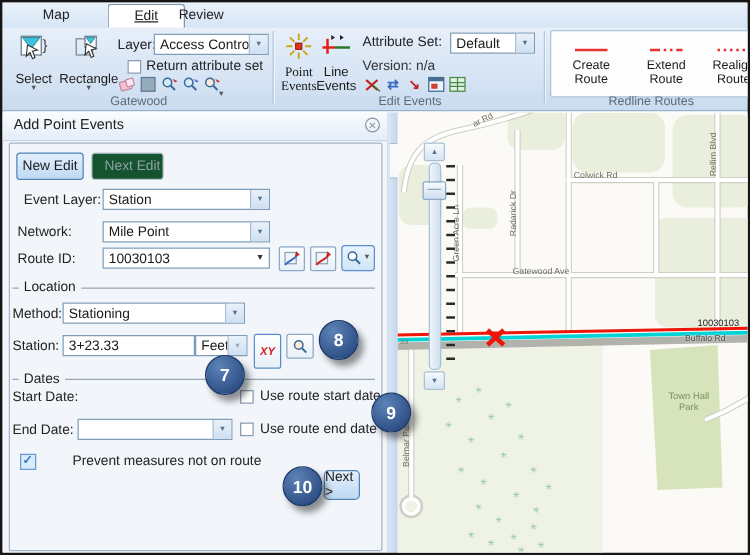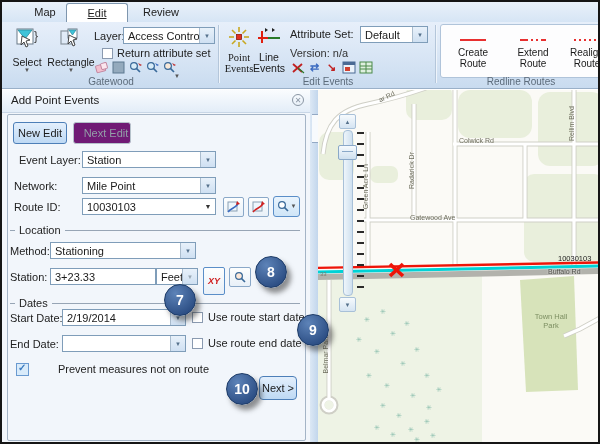--- a/index.html
+++ b/index.html
@@ -38,21 +38,21 @@
 
   
   .panel{position:absolute;left:0;top:88px;width:308px;height:354px;background:#f2f6fb;border-right:1px solid #8fa7c2;}
   .panel-header{position:absolute;left:0;top:0;right:0;height:22px;background:linear-gradient(#fafcfe,#e3edf8);border-bottom:1px solid #c8d6e6;}
   .panel-title{position:absolute;left:9px;top:4px;font-size:11.5px;color:#222;}
   .closeicon{position:absolute;right:6px;top:4px;width:12px;height:12px;border:1px solid #8a96a4;border-radius:50%;
              color:#8a96a4;font-size:8px;line-height:11px;text-align:center;box-sizing:border-box;cursor:pointer;}
   .content-border{position:absolute;left:5px;top:24px;width:297px;height:325px;border:1px solid #a4b4c6;border-radius:2px;}
   .btn{position:absolute;display:flex;align-items:center;justify-content:center;border-radius:3px;box-sizing:border-box;cursor:pointer;}
   .btn.primary{border:1px solid var(--accent-border);background:linear-gradient(#e3effc,#bed9f4);}
-  .btn.disabled{border:1px solid #b6c2cb;background:#701a75;color:#939fa8;padding-left:8px;}
+  .btn.disabled{border:1px solid #b6c2cb;background:#14532d;color:#939fa8;padding-left:8px;}
   .flabel{position:absolute;color:#222;white-space:nowrap;}
   .sep-line{position:absolute;border-top:1px solid #97a5b5;}
   .sep-label{position:absolute;background:#f2f6fb;padding:0 4px;color:#222;}
 
   
   .splitter{position:absolute;left:308px;top:88px;width:8px;height:354px;background:linear-gradient(90deg,#dce8f5,#c2d6ec);border-right:1px solid #8fa7c2;}
   .collapse-tab{position:absolute;left:310px;top:112px;width:21px;height:27px;background:#f7fafd;border:1px solid #93a9c4;border-left:none;
                 border-radius:0 8px 8px 0;display:flex;align-items:center;justify-content:center;cursor:pointer;}
   .collapse-arrow{width:0;height:0;border-top:6px solid transparent;border-bottom:6px solid transparent;border-right:8px solid #1f4e8c;}
   .map{position:absolute;left:316px;top:88px;width:282px;height:354px;background:#fbfaf6;overflow:hidden;}
@@ -77,21 +77,21 @@
   .road-casing{fill:none;stroke:#cfcfc6;stroke-width:5;}
   .road-fill{fill:none;stroke:#ffffff;stroke-width:3.2;}
 </style>
 </head>
 <body>
 
 <div class="app">
 
   <div class="tabrow">
     <div class="tab" style="left:18px;width:50px;">Map</div>
-    <div class="tab active" style="left:64px;width:60px;text-decoration:underline;">Edit</div>
+    <div class="tab active" style="left:84px;width:60px;text-decoration:underline;">Edit</div>
     <div class="tab" style="left:128px;width:62px;">Review</div>
   </div>
 
   <div class="ribbon">
 
     <div class="bigbtn" style="left:4px;top:4px;width:42px;">
       <span>
         <svg width="26" height="26" viewBox="0 0 26 26">
           <rect x="3" y="3" width="16" height="15" fill="#fff" stroke="#6a7a88"></rect>
           <path d="M4,4 h14 l-7,9 z" fill="#3fc3d8" stroke="#2a8ba0" stroke-width="0.8"></path>
@@ -321,39 +321,35 @@
       <svg width="13" height="13">
           <circle cx="5" cy="5" r="3.4" fill="#fde8d8" stroke="#3a6a9a" stroke-width="1.2"></circle>
           <line x1="7.6" y1="7.6" x2="11" y2="11" stroke="#3a6a9a" stroke-width="1.6"></line>
         </svg>
     </div>
 
     <div class="sep-line" style="left:8px;top:213px;width:290px;"></div>
     <span class="sep-label" style="left:13px;top:207px;">Dates</span>
 
     <span class="flabel" style="left:8px;top:222px;">Start Date:</span>
-    <div class="combo" style="left:60px;top:219px;width:124px;">
-      <span class="val">2/19/2014</span>
-      <span class="dd">▼</span>
-    </div>
     <div class="checkbox" style="left:190px;top:222px;"></div>
     <span class="flabel" style="left:206px;top:221px;">Use route start date</span>
 
     <span class="flabel" style="left:8px;top:248px;">End Date:</span>
     <div class="combo" style="left:60px;top:245px;width:124px;">
       <span class="val"></span>
       <span class="dd">▼</span>
     </div>
     <div class="checkbox" style="left:190px;top:248px;"></div>
     <span class="flabel" style="left:206px;top:247px;">Use route end date</span>
 
     <div class="checkbox checked" style="left:14px;top:273px;width:13px;height:13px;"></div>
     <span class="flabel" style="left:33px;top:273px;padding-left:23px;">Prevent measures not on route</span>
 
-    <div class="btn primary" style="left:257px;top:286px;width:38px;height:24px;border-radius:4px;">Next &gt;</div>
+    <div class="btn primary" style="left:257px;top:286px;width:29px;height:24px;border-radius:4px;">Next &gt;</div>
   </div>
 
   <div class="splitter"></div>
   <div class="collapse-tab">
     <span class="collapse-arrow"></span>
   </div>
 
   <div class="map">
     <svg width="282" height="354" viewBox="0 0 282 354">
 

